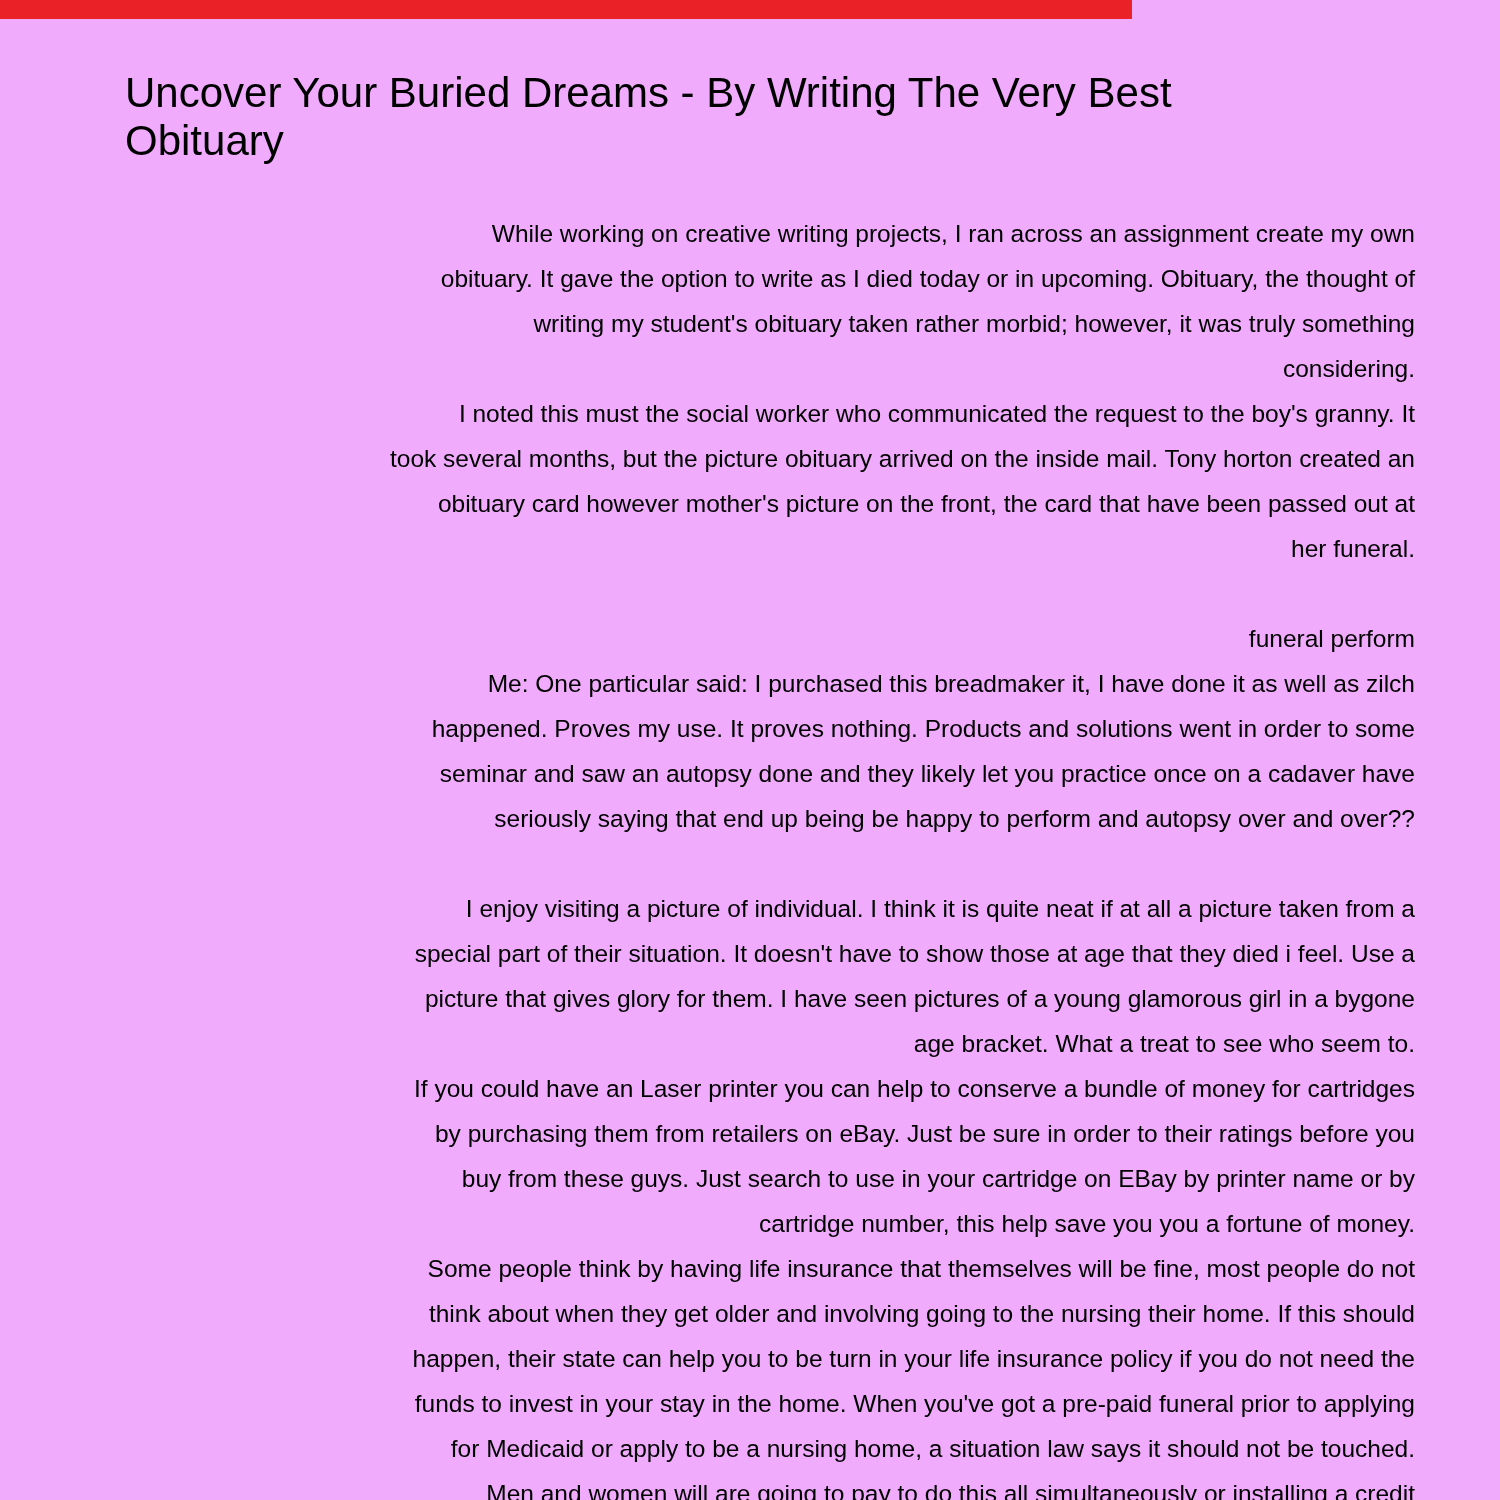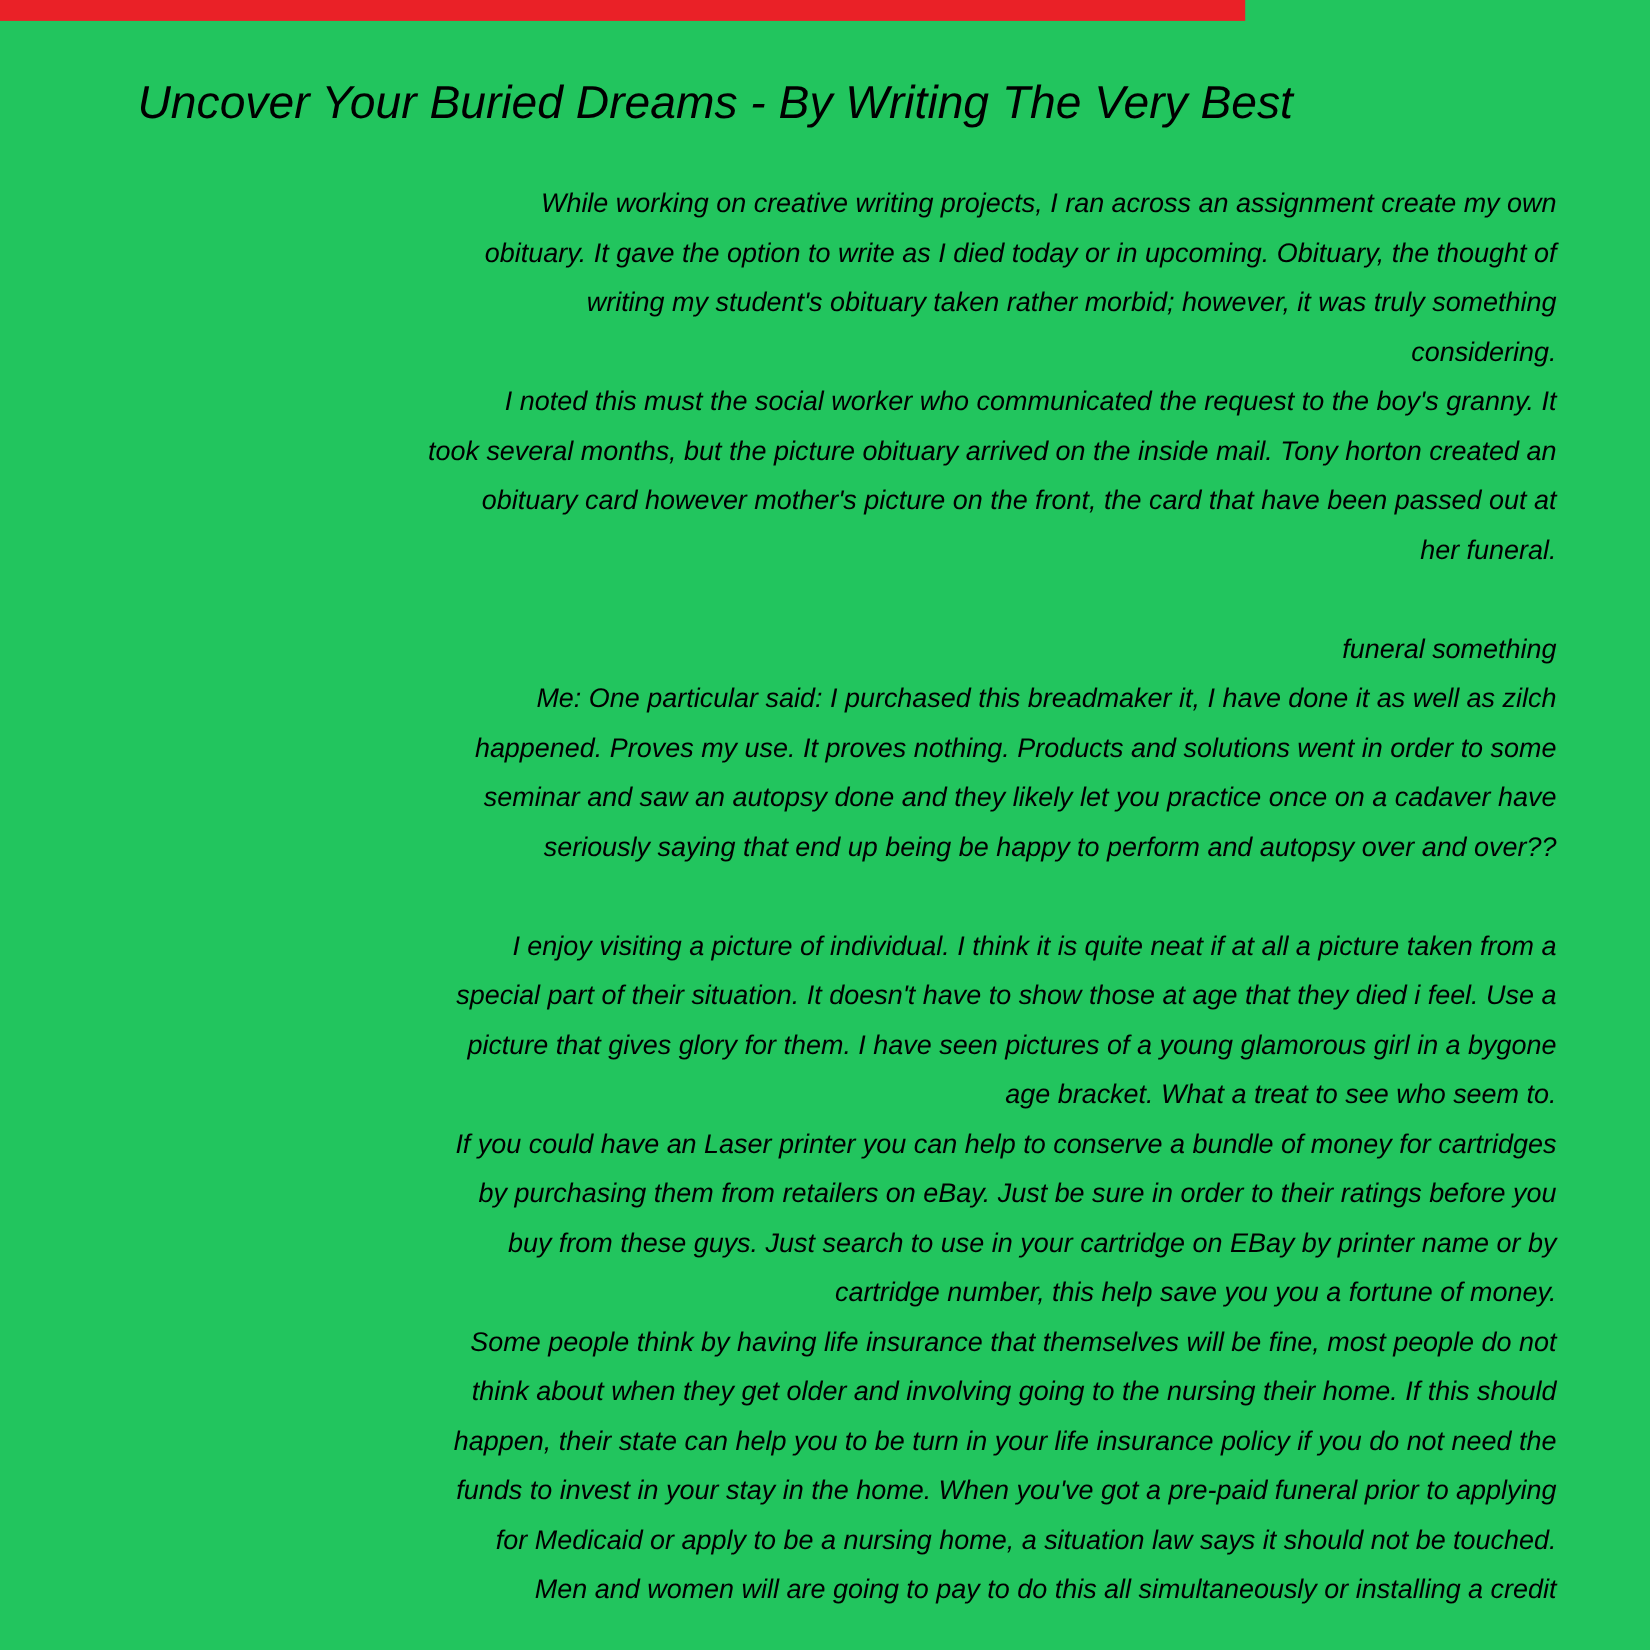--- a/index.html
+++ b/index.html
@@ -52,42 +52,43 @@
     white-space: nowrap;
     height: 45px;
   }
   .gap-line {
     height: 45px;
   }
 </style>
 </head>
 <body>
 
-<div class="page" style="background: #22c55e; font-style: italic;">
+<div class="page" style="background: #f0abfc;">
   <div class="top-bar" style="background: rgb(234, 33, 39);"></div>
   <div class="content" style="color: rgb(0, 0, 0);">
     <h1 class="doc-title">
       <div class="title-line">Uncover Your Buried Dreams - By Writing The Very Best</div>
+      <div class="title-line">Obituary</div>
     </h1>
     <div class="doc-body">
         <div class="paragraph">
           <div class="text-line">While working on creative writing projects, I ran across an assignment create my own</div>
           <div class="text-line">obituary. It gave the option to write as I died today or in upcoming. Obituary, the thought of</div>
           <div class="text-line">writing my student's obituary taken rather morbid; however, it was truly something</div>
           <div class="text-line">considering.</div>
         </div>
         <div class="paragraph">
           <div class="text-line">I noted this must the social worker who communicated the request to the boy's granny. It</div>
           <div class="text-line">took several months, but the picture obituary arrived on the inside mail. Tony horton created an</div>
           <div class="text-line">obituary card however mother's picture on the front, the card that have been passed out at</div>
           <div class="text-line">her funeral.</div>
         </div>
         <div class="gap-line"></div>
         <div class="paragraph">
-          <div class="text-line">funeral something</div>
+          <div class="text-line">funeral perform</div>
         </div>
         <div class="paragraph">
           <div class="text-line">Me: One particular said: I purchased this breadmaker it, I have done it as well as zilch</div>
           <div class="text-line">happened. Proves my use. It proves nothing. Products and solutions went in order to some</div>
           <div class="text-line">seminar and saw an autopsy done and they likely let you practice once on a cadaver have</div>
           <div class="text-line">seriously saying that end up being be happy to perform and autopsy over and over??</div>
         </div>
         <div class="gap-line"></div>
         <div class="paragraph">
           <div class="text-line">I enjoy visiting a picture of individual. I think it is quite neat if at all a picture taken from a</div>

